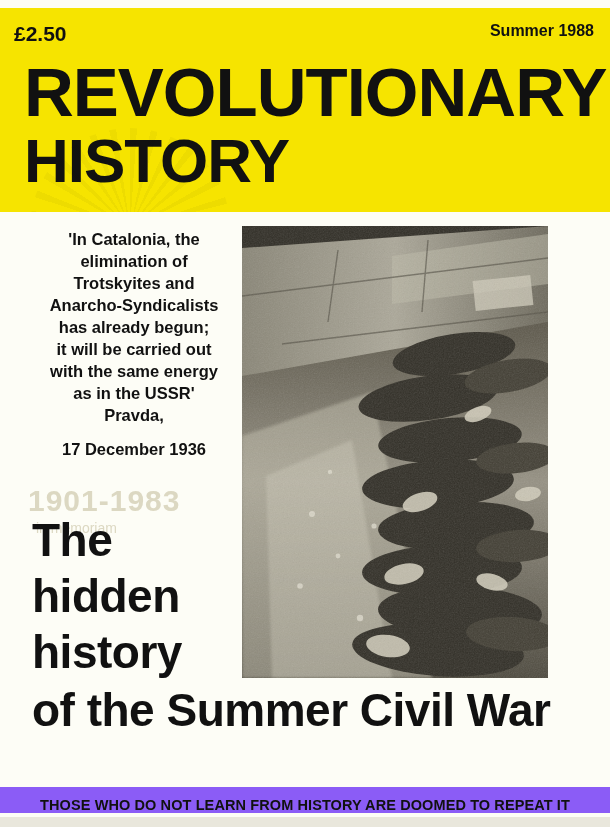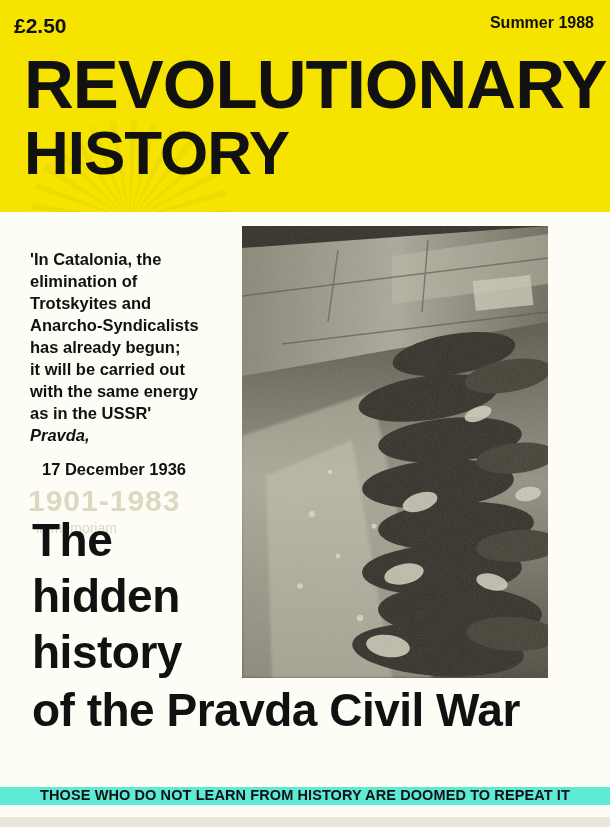--- a/index.html
+++ b/index.html
@@ -14,21 +14,21 @@
     background: #fdfdf6;
     overflow: hidden;
     font-family: "Liberation Sans", sans-serif;
     -webkit-font-smoothing: antialiased;
   }
 
   
   .masthead {
     position: absolute;
     left: 0;
-    top: 0;
+    top: 8px;
     width: 610px;
     height: 212px;
     background: #f6e400;
   }
   .masthead::after {
     
     content: "";
     position: absolute;
     left: 30px;
     top: 120px;
@@ -106,36 +106,36 @@
     top: 308px;
     font-size: 14px;
     color: rgba(180,170,130,0.45);
     pointer-events: none;
   }
 
   
   .quote-block {
     position: absolute;
     left: 30px;
-    top: 36px;
+    top: 16px;
     width: 208px;
+    text-align: center;
   }
   .quote-text {
     font-size: 16.5px;
     line-height: 22px;
     font-weight: bold;
     color: #111;
     margin: 0;
     white-space: pre-line;
   }
   .quote-source {
     font-size: 16.5px;
     line-height: 22px;
     font-weight: bold;
-    font-style: italic;
     color: #111;
     margin: 0;
   }
   .quote-date {
     font-size: 16.5px;
     line-height: 22px;
     font-weight: bold;
     color: #111;
     margin: 12px;
   }
@@ -176,24 +176,24 @@
     color: #111;
     letter-spacing: -0.5px;
   }
 
   
   .banner {
     position: absolute;
     left: 0;
     top: 787px;
     width: 610px;
-    height: 18px;
-    background: #5eead4;
+    height: 26px;
+    background: #8b5cf6;
     display: flex;
-    align-items: flex-start;
+    align-items: flex-end;
     justify-content: center;
   }
   .banner-text {
     font-size: 14.5px;
     font-weight: bold;
     color: #111;
     letter-spacing: 0.1px;
     white-space: nowrap;
   }
   .bottom-strip {
@@ -316,21 +316,21 @@
         </g>
 
         <rect x="0" y="0" width="306" height="452" filter="url(#grain)" opacity="0.55"></rect>
         <rect x="0" y="0" width="306" height="452" fill="#7a6f50" opacity="0.10"></rect>
       </svg>
     </div>
 
     <div class="headline">The
 hidden
 history</div>
-    <div class="headline-last">of the Pravda Civil War</div>
+    <div class="headline-last">of the Summer Civil War</div>
   </div>
 
   <div class="banner">
     <div class="banner-text">THOSE WHO DO NOT LEARN FROM HISTORY ARE DOOMED TO REPEAT IT</div>
   </div>
   <div class="bottom-strip"></div>
 
 </div>
 
 </body></html>

